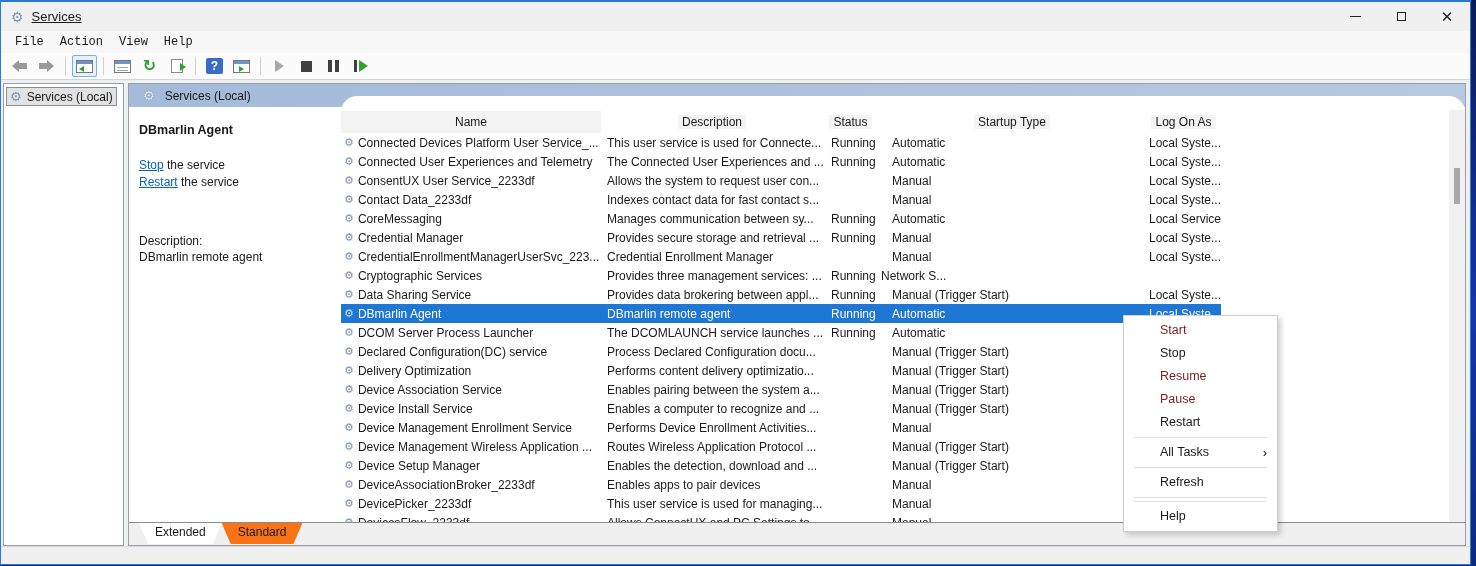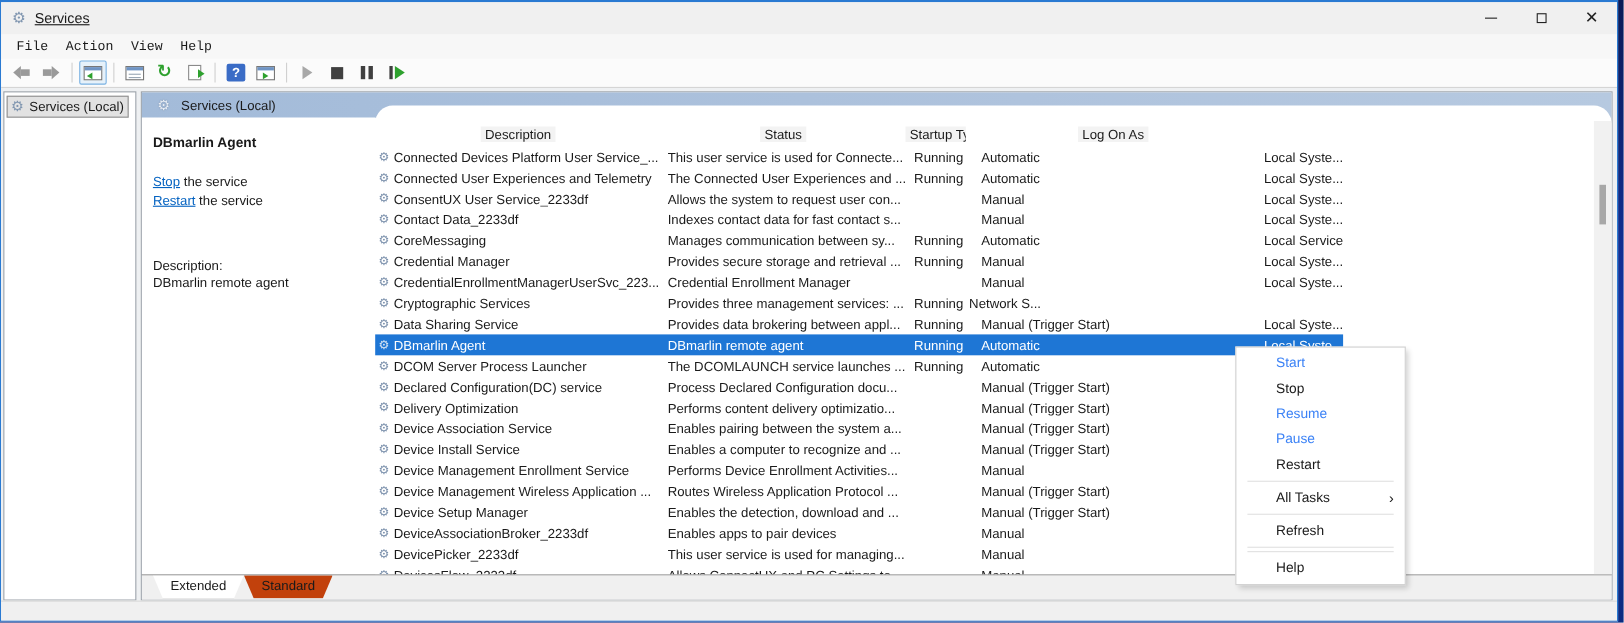--- a/index.html
+++ b/index.html
@@ -94,29 +94,29 @@
   .svc-row.selected .gear { color:#cfe0f2; }
 
   .v-scrollbar { position:absolute; right:0; top:14px; bottom:0; width:16px; background:#f1f1f1; }
   .v-scrollbar .thumb { position:absolute; left:5px; width:6px; top:58px; height:36px; background:#a8a8a8; }
 
   .tabs-row { height:22px; background:#f0f0f0; display:flex; align-items:flex-start; padding-left:10px; flex:0 0 auto; }
   .tab { height:21px; padding:2px 16px 0 16px; font-size:12px;
          clip-path:polygon(0 0,100% 0,calc(100% - 9px) 100%,9px 100%);
          filter:drop-shadow(1px 0 0 #aaa) drop-shadow(-1px 0 0 #aaa); }
   .tab.active { background:#fff; }
-  .tab.inactive { background:#c2410c; }
+  .tab.inactive { background:#f97316; }
 
   .statusbar { height:18px; background:#f0f0f0; border-top:1px solid #d9d9d9; flex:0 0 auto; }
 
   
   .context-menu { position:absolute; left:1122px; top:313px; width:155px; background:#fff;
                   border:1px solid #cfcfcf; box-shadow:3px 3px 5px rgba(0,0,0,.18); padding:3px 0; z-index:50; }
   .cm-item { height:23px; line-height:23px; padding-left:36px; font-size:12.5px; position:relative; }
-  .cm-item.disabled { color:#3b82f6; }
+  .cm-item.disabled { color:#7f1d1d; }
   .cm-item.bold { font-weight:bold; }
   .cm-item .submenu-arrow { position:absolute; right:10px; top:0; font-size:13px; }
   .cm-sep { height:1px; background:#e0e0e0; margin:3px 10px; }
 </style>
 </head>
 <body>
 
 <div class="window">
 
   <div class="titlebar">
@@ -207,20 +207,21 @@
             <div><a class="svc-link">Restart</a><span> the service</span></div>
           </div>
           <div class="desc-block">
             <div>Description:</div>
             <div>DBmarlin remote agent</div>
           </div>
         </div>
 
         <div class="list-card">
           <div class="lv-header">
+              <div class="hcell sorted">Name</div>
               <div class="hcell"><span>Description</span></div>
               <div class="hcell"><span>Status</span></div>
               <div class="hcell"><span>Startup Type</span></div>
               <div class="hcell"><span>Log On As</span></div>
             </div>
           <div>
               <div class="svc-row">
                 <div class="cell c-name">
                   <span class="gear">⚙</span>
                   <span>Connected Devices Platform User Service_...</span>

